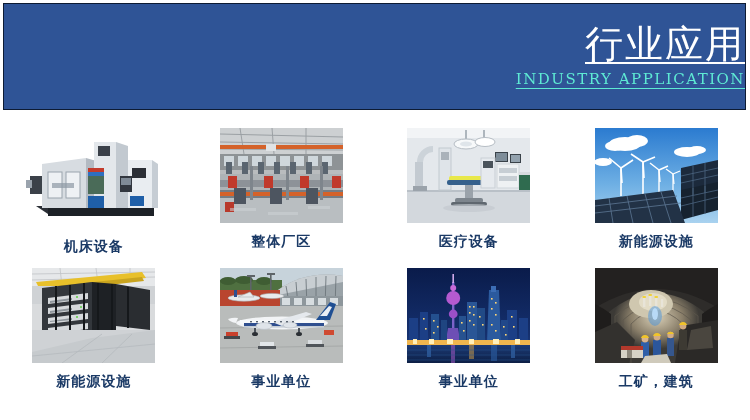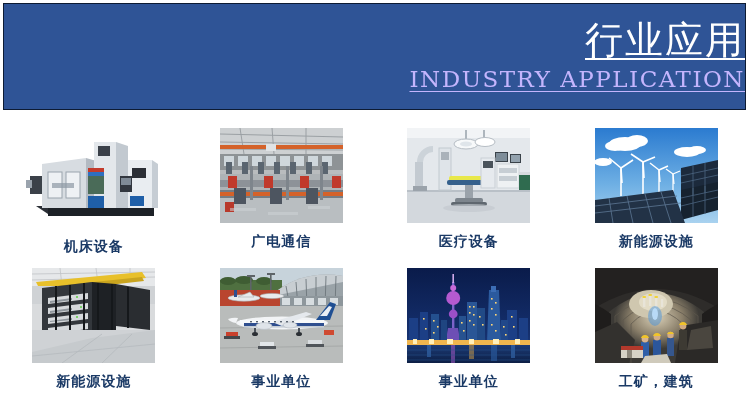--- a/index.html
+++ b/index.html
@@ -37,23 +37,23 @@
     font-size: 38px;
     line-height: 1.05;
     letter-spacing: 2px;
     text-decoration: underline;
     text-underline-offset: 5px;
     text-decoration-thickness: 2px;
     margin-bottom: 6px;
     white-space: nowrap;
   }
   .banner-subtitle {
-    color: #c4b5fd;
+    color: #5eead4;
     font-family: "DejaVu Serif", "Liberation Serif", serif;
-    font-size: 23px;
+    font-size: 15px;
     line-height: 1.1;
     letter-spacing: 1.5px;
     text-decoration: underline;
     text-underline-offset: 4px;
     text-decoration-thickness: 1px;
     white-space: nowrap;
   }
 
   
   .grid {
@@ -214,21 +214,21 @@
 
         <rect x="5" y="74" width="9" height="10" fill="#b8392b"></rect>
 
         <g fill="#cdd2d5" opacity="0.55">
           <rect x="10" y="80" width="26" height="3"></rect>
           <rect x="48" y="84" width="30" height="3"></rect>
           <rect x="88" y="78" width="22" height="3"></rect>
         </g>
       </svg>
     </div>
-    <div class="cell-label">广电通信</div>
+    <div class="cell-label">整体厂区</div>
   </div>
 
   <div class="cell">
     <div class="thumb">
       <svg viewBox="0 0 123 95" preserveAspectRatio="none">
         <rect x="0" y="0" width="123" height="95" fill="#e9ecef"></rect>
 
         <rect x="0" y="0" width="123" height="62" fill="#e4e8ec"></rect>
         <rect x="0" y="0" width="123" height="10" fill="#f2f4f6"></rect>
 

